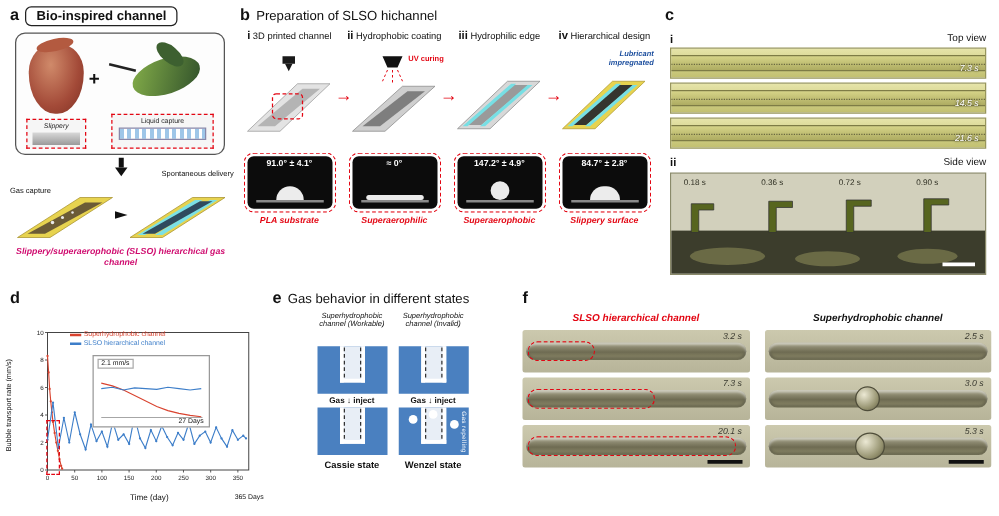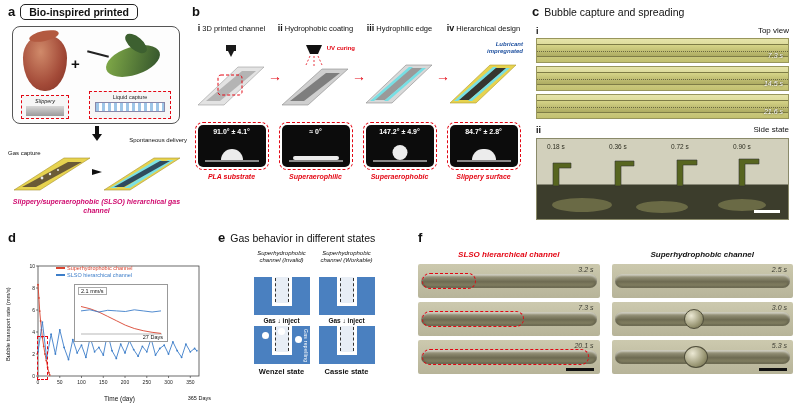--- a/index.html
+++ b/index.html
@@ -113,21 +113,21 @@
   .fscale { position:absolute; right:6px; bottom:3px; width:28px; height:3px; background:#111; }
 </style>
 </head>
 <body>
 
 <div class="fig">
 
   <section class="panel" id="pa">
     <div class="phead">
       <span class="plabel">a</span>
-      <span class="ptitle boxed">Bio-inspired printed</span>
+      <span class="ptitle boxed">Bio-inspired channel</span>
     </div>
     <div class="bio-box">
       <div class="pitcher">
           <div class="lid"></div>
         </div>
       <div class="inset-tag tag-slip">
         <span>Slippery</span>
         <div class="graybar"></div>
       </div>
       <span class="plus">+</span>
@@ -162,20 +162,21 @@
         <polygon points="22,44 66,16 72,16 28,44" fill="#7be0e5"></polygon>
         <polygon points="12,43 58,17 68,17 22,43" fill="#2f4b5e"></polygon>
       </g>
     </svg>
     <div class="a-caption" style="color: rgb(207, 10, 110);">Slippery/superaerophobic (SLSO) hierarchical gas channel</div>
   </section>
 
   <section class="panel" id="pb">
     <div class="phead">
       <span class="plabel">b</span>
+      <span class="ptitle">Preparation of SLSO hichannel</span>
     </div>
     <div class="bsteps">
 
       <div class="bstep">
         <div class="bstep-head">
           <span class="bnum">i</span><span>3D printed channel</span>
         </div>
         <div class="billus">
           <svg width="79" height="80">
             <rect x="34" y="4" width="10" height="6" fill="#1a1a1a"></rect>
@@ -267,41 +268,40 @@
 
     </div>
     <span class="barrow" style="left: 85px; color: rgb(227, 6, 19);">→</span>
     <span class="barrow" style="left: 169px; color: rgb(227, 6, 19);">→</span>
     <span class="barrow" style="left: 253px; color: rgb(227, 6, 19);">→</span>
   </section>
 
   <section class="panel" id="pc">
     <div class="phead">
       <span class="plabel">c</span>
-      <span class="ptitle">Bubble capture and spreading</span>
     </div>
     <div class="viewrow" style="top:22px;">
       <span class="vnum">i</span>
       <span class="vlabel-r">Top view</span>
     </div>
     <div class="tv-photo" style="top:34px;">
       <div class="tv-chan"></div>
       <span class="tv-time">7.3 s</span>
     </div>
     <div class="tv-photo" style="top:62px;">
       <div class="tv-chan"></div>
       <span class="tv-time">14.5 s</span>
     </div>
     <div class="tv-photo" style="top:90px;">
       <div class="tv-chan"></div>
       <span class="tv-time">21.6 s</span>
     </div>
     <div class="viewrow" style="top:121px;">
       <span class="vnum">ii</span>
-      <span class="vlabel-r">Side state</span>
+      <span class="vlabel-r">Side view</span>
     </div>
     <div class="sv-photo">
       <span class="sv-time" style="left:10px;">0.18 s</span>
       <span class="sv-time" style="left:72px;">0.36 s</span>
       <span class="sv-time" style="left:134px;">0.72 s</span>
       <span class="sv-time" style="left:196px;">0.90 s</span>
       <svg width="252" height="82">
         <g transform="translate(16,24)">
             <path d="M0,0 h18 v5 h-12 v18 h-6 z" fill="#57651f" stroke="#333" stroke-width="0.6"></path>
           </g>
@@ -437,47 +437,47 @@
   </section>
 
   <section class="panel" id="pe">
     <div class="phead">
       <span class="plabel">e</span>
       <span class="ptitle">Gas behavior in different states</span>
     </div>
     <div class="ecols">
 
       <div class="ecol">
+        <div class="ehead">Superhydrophobic channel (Workable)</div>
+        <div class="schem">
+            <div class="chan"></div>
+          </div>
+        <div class="inject">Gas ↓ inject</div>
+        <div class="schem">
+            <div class="chan"></div>
+          </div>
+        <div class="state">Cassie state</div>
+      </div>
+
+      <div class="ecol">
         <div class="ehead">Superhydrophobic channel (Invalid)</div>
         <div class="schem">
             <div class="chan"></div>
           </div>
         <div class="inject">Gas ↓ inject</div>
         <div class="schem">
           <div class="chan"></div>
           <div class="bub-e" style="left:8px; top:6px;"></div>
           <div class="bub-e" style="left:24px; top:2px;"></div>
           <div class="bub-e" style="left:41px; top:10px;"></div>
           <span class="vtext" style="color: rgb(255, 255, 255);">Gas repelling</span>
         </div>
         <div class="state">Wenzel state</div>
       </div>
 
-      <div class="ecol">
-        <div class="ehead">Superhydrophobic channel (Workable)</div>
-        <div class="schem">
-            <div class="chan"></div>
-          </div>
-        <div class="inject">Gas ↓ inject</div>
-        <div class="schem">
-            <div class="chan"></div>
-          </div>
-        <div class="state">Cassie state</div>
-      </div>
-
 
     </div>
   </section>
 
   <section class="panel" id="pf">
     <div class="phead">
       <span class="plabel">f</span>
     </div>
     <div class="fcols">
 

